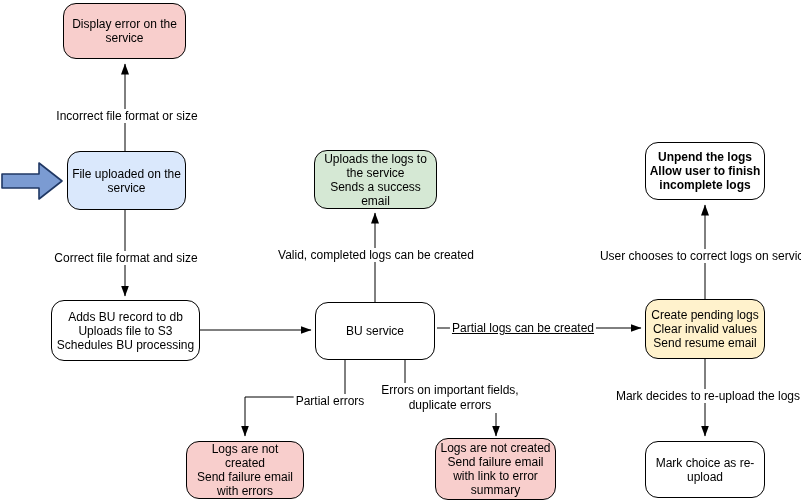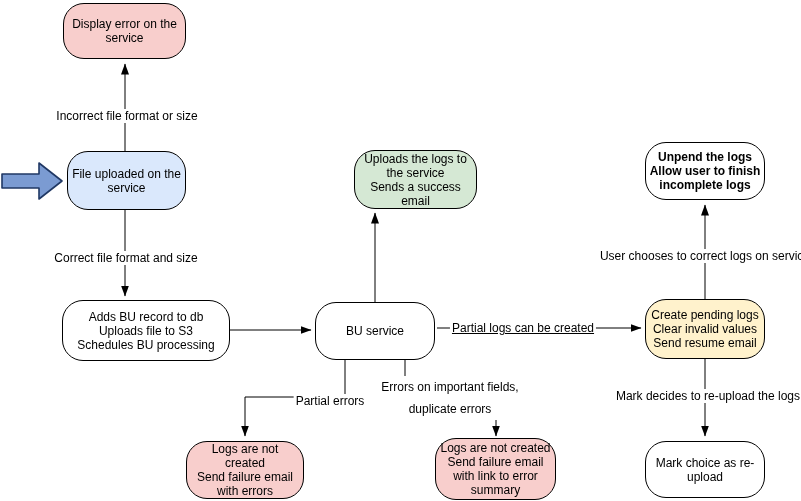--- a/index.html
+++ b/index.html
@@ -22,21 +22,21 @@
     position: absolute;
     left: 0;
     top: 0;
     width: 801px;
     height: 501px;
   }
   .node {
     position: absolute;
     box-sizing: border-box;
     border: 1px solid var(--stroke, #000);
-    border-radius: 21px;
+    border-radius: 13px;
     background: var(--white-fill, #fff);
     display: flex;
     align-items: center;
     justify-content: center;
     text-align: center;
     white-space: pre-line;
     padding: 18px 3px;
   }
   .node.pink   { background: var(--pink-fill, #f8cecc); }
   .node.blue   { background: var(--blue-fill, #dae8fc); }
@@ -45,21 +45,21 @@
   .edge-label {
     position: absolute;
     transform: translate(-50%, -50%);
     background: var(--canvas-bg, #ffffff);
     padding: 0 2px;
     text-align: center;
     white-space: nowrap;
   }
   .edge-label.wrap {
     white-space: normal;
-    line-height: 22px;
+    line-height: 15px;
   }
 </style>
 </head>
 <body>
 
 <div id="canvas">
 
   <svg id="edges-svg" viewBox="0 0 801 501" xmlns="http://www.w3.org/2000/svg">
     <defs>
       <marker id="arrow" markerWidth="13" markerHeight="10" refX="10.5" refY="4" orient="auto" markerUnits="userSpaceOnUse">
@@ -77,25 +77,25 @@
       <path d="M705,299 L705,205" marker-end="url(#arrow)"></path>
       <path d="M705,359 L705,436" marker-end="url(#arrow)"></path>
     </g>
     <polygon points="2,174 39,174 39,163 62,181 39,199 39,188 2,188" fill="var(--pointer-fill, #7b9bd2)" stroke="var(--pointer-stroke, #203864)" stroke-width="1.6" stroke-linejoin="round"></polygon>
   </svg>
 
   <div class="node pink" style="left:63px; top:3px; width:123px; height:56px;">Display error on the service</div>
 
   <div class="node blue" style="left:67px; top:151px; width:119px; height:59px;">File uploaded on the service</div>
 
-  <div class="node" style="left:51px; top:300px; width:168px; height:61px;margin-left:11px;">Adds BU record to db
+  <div class="node" style="left:51px; top:300px; width:149px; height:61px;">Adds BU record to db
 Uploads file to S3
 Schedules BU processing</div>
 
-  <div class="node green" style="left:314px; top:150px; width:123px; height:59px;margin-left:40px;">Uploads the logs to the service
+  <div class="node green" style="left:314px; top:150px; width:123px; height:59px;">Uploads the logs to the service
 Sends a success email</div>
 
   <div class="node" style="left:315px; top:302px; width:120px; height:58px;">BU service</div>
 
   <div class="node" style="left:645px; top:142px; width:120px; height:58px;font-weight:bold;">Unpend the logs
 Allow user to finish incomplete logs</div>
 
   <div class="node yellow" style="left:645px; top:299px; width:120px; height:60px;">Create pending logs
 Clear invalid values
 Send resume email</div>
@@ -106,20 +106,21 @@
   <div class="node pink" style="left:186px; top:441px; width:118px; height:58px;">Logs are not created
 Send failure email with errors</div>
 
   <div class="node pink" style="left:435px; top:438px; width:121px; height:62px;">Logs are not created
 Send failure email with link to error summary</div>
 
   <div class="edge-label" style="left:126px; top:258px;">Correct file format and size</div>
 
   <div class="edge-label" style="left:127px; top:116px;">Incorrect file format or size</div>
 
+  <div class="edge-label" style="left:376px; top:255px;">Valid, completed logs can be created</div>
 
   <div class="edge-label" style="left:523px; top:328px;text-decoration:underline;">Partial logs can be created</div>
 
   <div class="edge-label" style="left:330px; top:401px;">Partial errors</div>
 
   <div class="edge-label wrap" style="left:450px; top:398px; width:140px;">Errors on important fields, duplicate errors</div>
 
   <div class="edge-label" style="left:705px; top:256px;">User chooses to correct logs on service</div>
 
   <div class="edge-label" style="left:708px; top:396px;">Mark decides to re-upload the logs</div>

